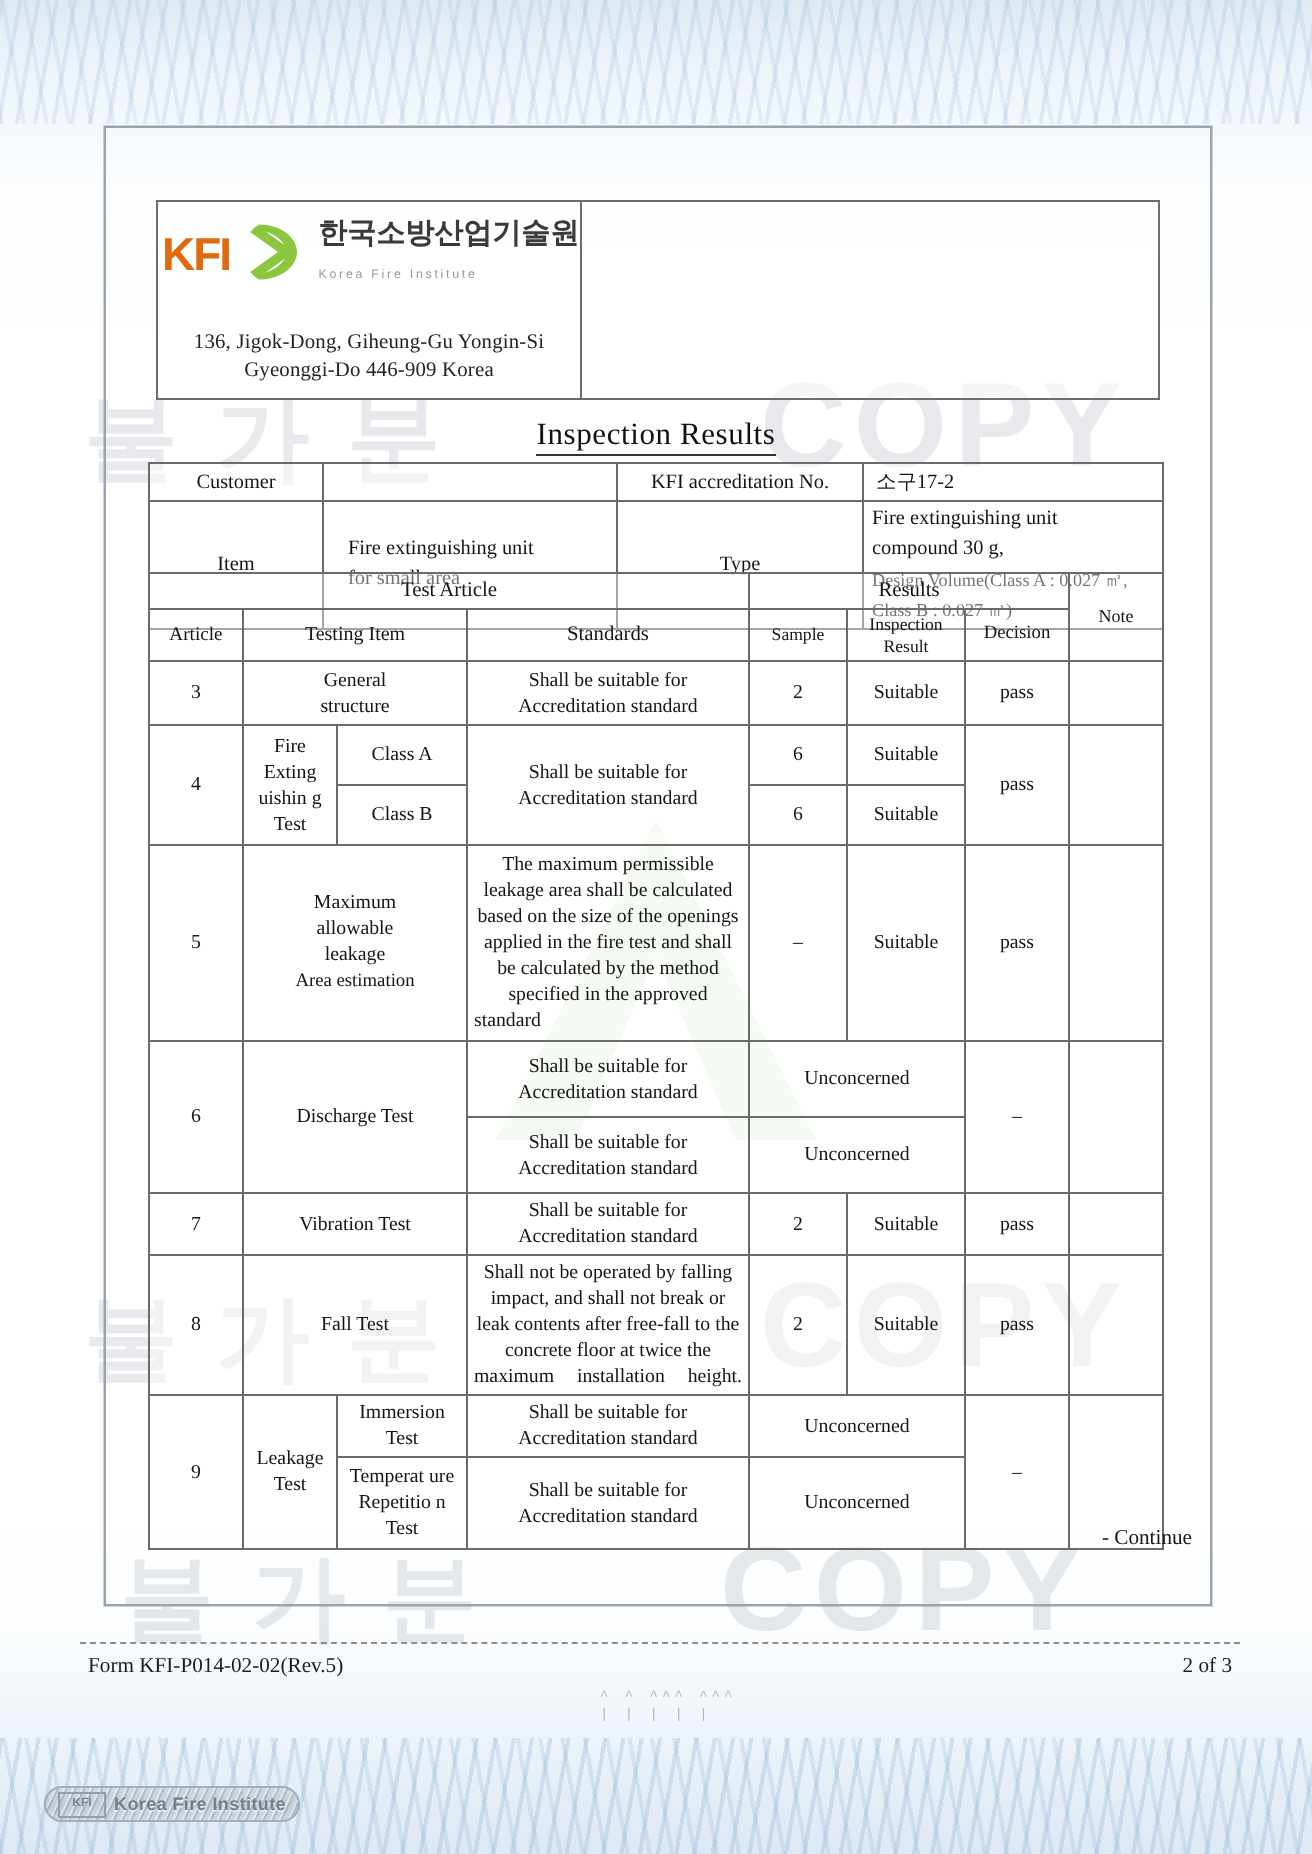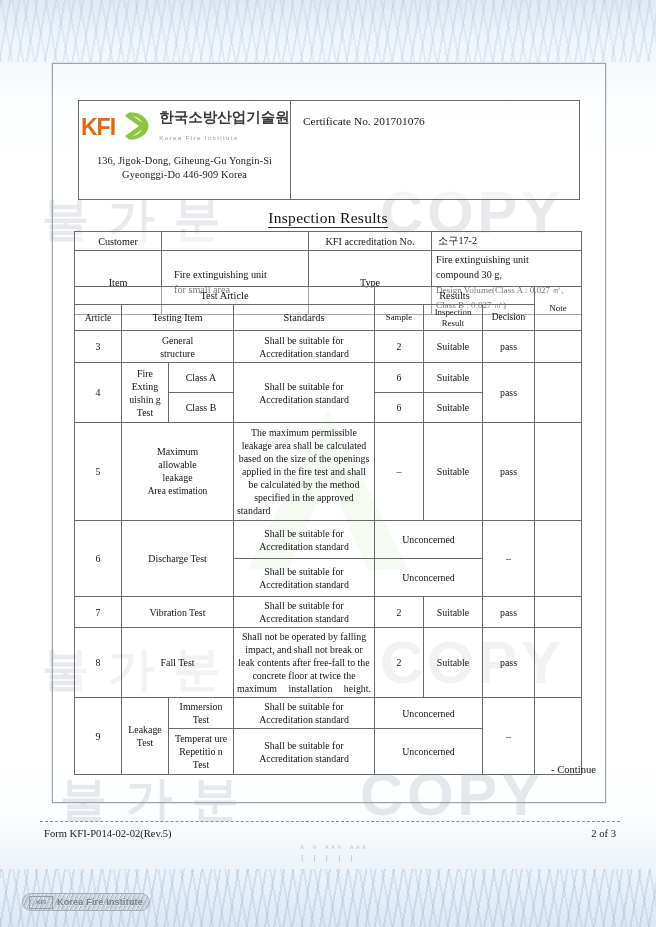--- a/index.html
+++ b/index.html
@@ -83,21 +83,21 @@
   .kfi-mark svg{display:block;}
   .kfi-kor{
     font-family:"Liberation Sans","DejaVu Sans",sans-serif;
     font-size:14.5px;font-weight:700;color:#3a3a3a;line-height:1.05;
   }
   .kfi-eng{
     font-family:"Liberation Sans","DejaVu Sans",sans-serif;
     font-size:6.2px;color:#9a9a9a;letter-spacing:.22em;margin-top:1px;
   }
   .addr{
-    font-size:10.4px;line-height:13.6px;text-align:center;margin-top:9px;color:#222;
+    font-size:10.4px;line-height:13.6px;text-align:center;margin-top:20px;color:#222;
     letter-spacing:.1px;
   }
   #hdr-right{
     flex:1;padding:14px 0 0 12px;box-sizing:border-box;
   }
   #hdr-right div{font-size:11.4px;color:#1d1d1d;}
   #cert-no{margin-bottom:22px;}
 
   
   #title{
@@ -247,21 +247,20 @@
         <span class="kfi-kor">한국소방산업기술원</span><br>
         <span class="kfi-eng">Korea Fire Institute</span>
       </span>
     </div>
     <div class="addr">
       <div>136, Jigok-Dong, Giheung-Gu Yongin-Si</div>
       <div>Gyeonggi-Do 446-909 Korea</div>
     </div>
   </div>
   <div id="hdr-right">
-    <div id="cert-no">Certificate No. 201701076</div>
   </div>
 </div>
 
 <div id="title">
   <span>Inspection Results</span>
 </div>
 
 <table id="info">
   <tbody>
     <tr>

